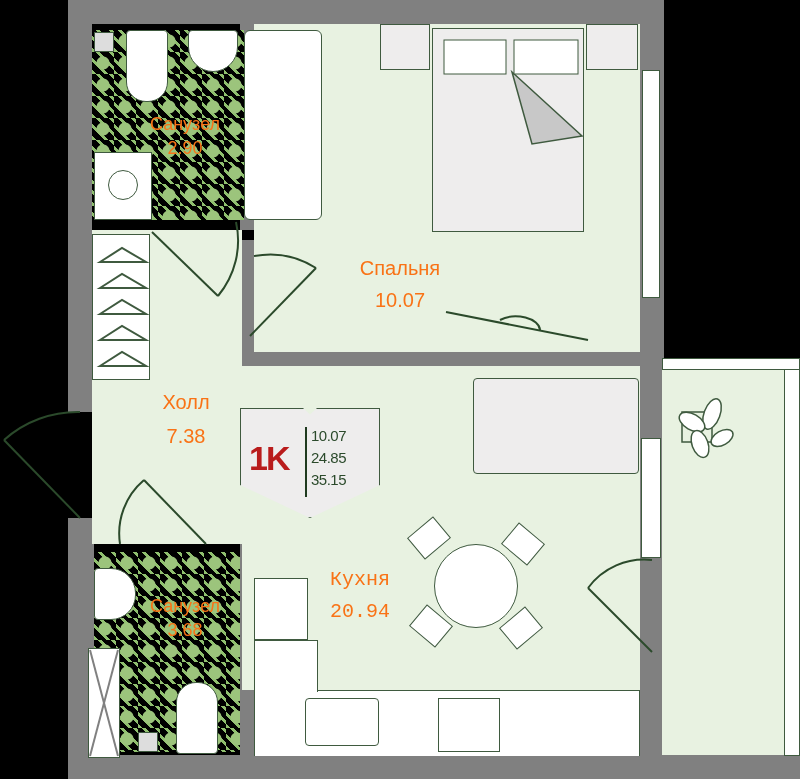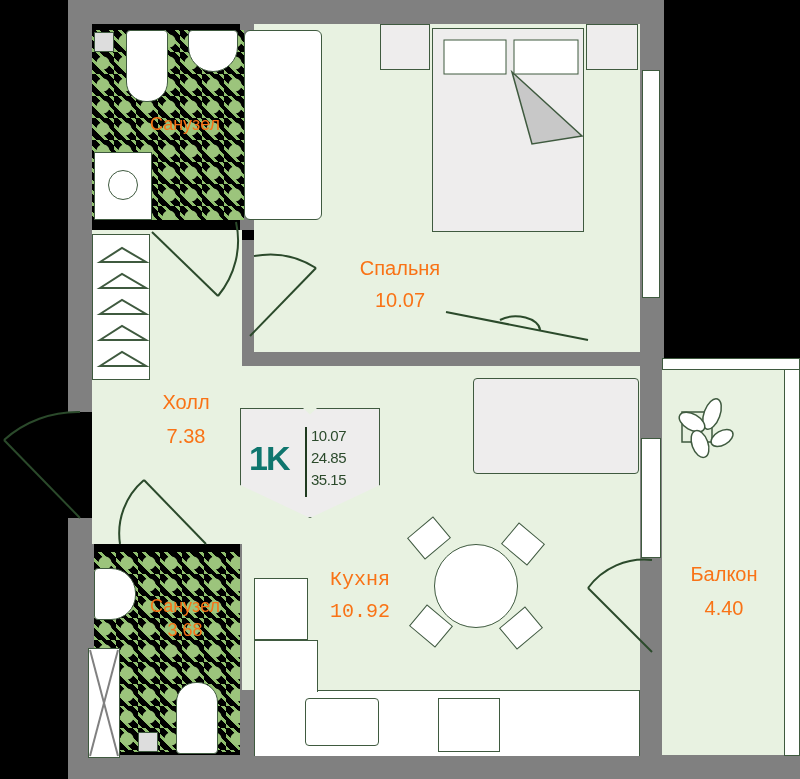--- a/index.html
+++ b/index.html
@@ -113,45 +113,42 @@
       <ellipse cx="700" cy="444" rx="8" ry="14" transform="rotate(-20 700 444)"></ellipse>
       <ellipse cx="722" cy="438" rx="7" ry="12" transform="rotate(60 722 438)"></ellipse>
     </g>
     <g stroke="#808080" stroke-width="2">
       <line x1="90" y1="650" x2="118" y2="756"></line>
         <line x1="118" y1="650" x2="90" y2="756"></line>
     </g>
   </svg>
 
   <div class="abs" style="left:240px;top:408px;width:140px;height:110px;background:#eeeded;border:1.5px solid #3f5a3f;box-sizing:border-box;clip-path:polygon(0 0,45% 0,50% 6%,55% 0,100% 0,100% 70%,50% 100%,0 70%);">
-    <div class="abs" style="left:8px;top:30px;font-size:34px;font-weight:bold;color:#0f766e;letter-spacing:-2px;">1K</div>
+    <div class="abs" style="left:8px;top:30px;font-size:34px;font-weight:bold;color:#b91c1c;letter-spacing:-2px;">1K</div>
     <div class="abs" style="left:64px;top:18px;width:1.5px;height:70px;background:#1f3a1f;"></div>
     <div class="abs" style="left:70px;top:16px;">
       <div class="badge-num">10.07</div>
       <div class="badge-num">24.85</div>
       <div class="badge-num">35.15</div>
     </div>
   </div>
 
   <div class="label" style="left:130px;top:112px;width:110px;font-size:18px;">
     <span>Санузел</span>
+    <span>2.90</span>
   </div>
   <div class="label" style="left:340px;top:256px;width:120px;">
     <span>Спальня</span>
     <span style="margin-top:8px;">10.07</span>
   </div>
   <div class="label" style="left:136px;top:390px;width:100px;">
     <span>Холл</span>
     <span style="margin-top:10px;">7.38</span>
   </div>
   <div class="label" style="left:130px;top:594px;width:110px;font-size:18px;">
     <span>Санузел</span>
     <span>3.68</span>
   </div>
   <div class="label" style="left:310px;top:568px;width:100px;font-family:Liberation Mono, monospace;">
     <span>Кухня</span>
-    <span style="margin-top:8px;">10.92</span>
-  </div>
-  <div class="label" style="left:664px;top:562px;width:120px;">
-    <span>Балкон</span>
-    <span style="margin-top:10px;">4.40</span>
+    <span style="margin-top:8px;">20.94</span>
   </div>
 </div>
 
 </body></html>

